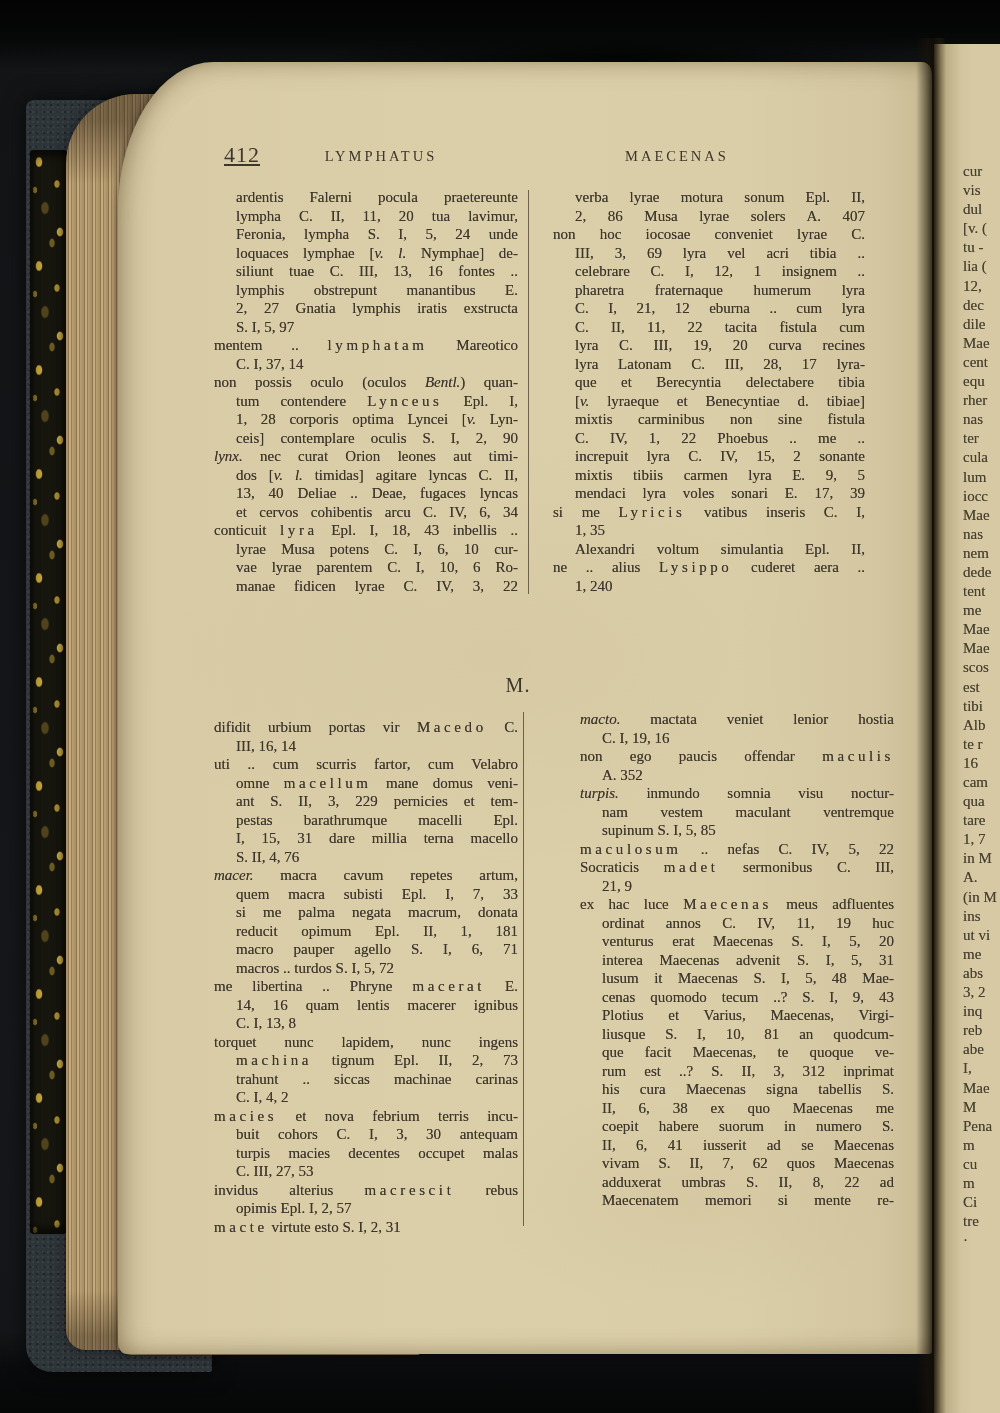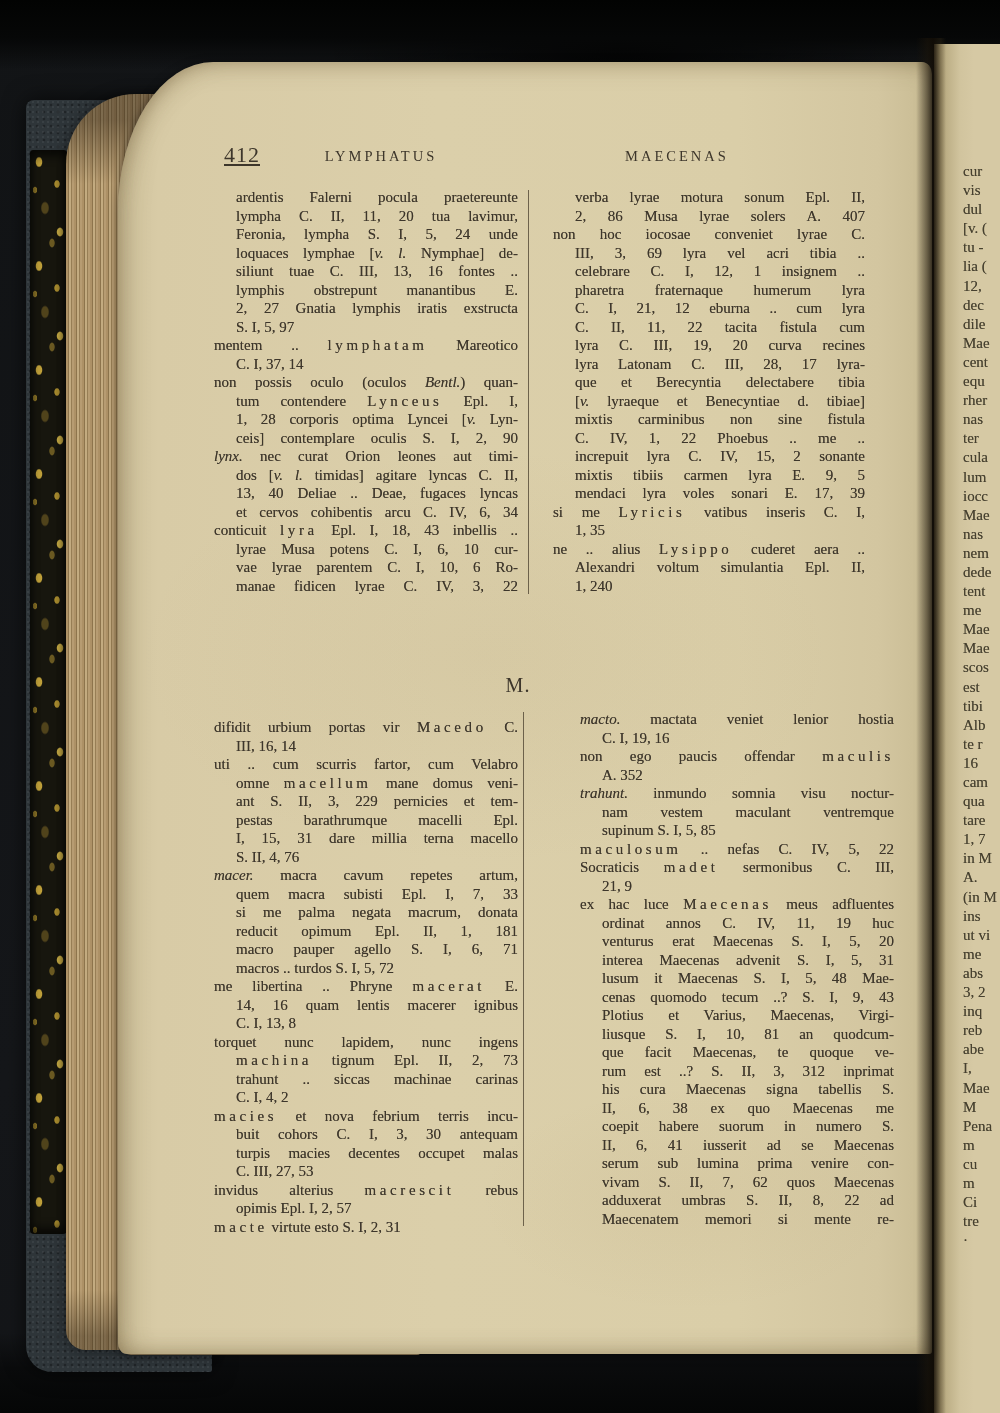--- a/index.html
+++ b/index.html
@@ -211,22 +211,22 @@
         <div class="line ind jst">lyra Latonam C. III, 28, 17 lyra-</div>
         <div class="line ind jst">que et Berecyntia delectabere tibia</div>
         <div class="line ind jst">[<i>v.</i> lyraeque et Benecyntiae d. tibiae]</div>
         <div class="line ind jst">mixtis carminibus non sine fistula</div>
         <div class="line ind jst">C. IV, 1, 22 Phoebus .. me ..</div>
         <div class="line ind jst">increpuit lyra C. IV, 15, 2 sonante</div>
         <div class="line ind jst">mixtis tibiis carmen lyra E. 9, 5</div>
         <div class="line ind jst">mendaci lyra voles sonari E. 17, 39</div>
         <div class="line jst">si me <span class="sp">Lyricis</span> vatibus inseris C. I,</div>
         <div class="line ind">1, 35</div>
+        <div class="line ind jst">Alexandri voltum simulantia Epl. II,</div>
         <div class="line jst">ne .. alius <span class="sp">Lysippo</span> cuderet aera ..</div>
-        <div class="line ind jst">Alexandri voltum simulantia Epl. II,</div>
         <div class="line ind">1, 240</div>
       </div>
 
     <div class="m-head">M.</div>
 
     <div class="col col-bl">
         <div class="line jst">difidit urbium portas vir <span class="sp">Macedo</span> C.</div>
         <div class="line ind">III, 16, 14</div>
         <div class="line jst">uti .. cum scurris fartor, cum Velabro</div>
         <div class="line ind jst">omne <span class="sp">macellum</span> mane domus veni-</div>
@@ -254,41 +254,40 @@
         <div class="line jst">invidus alterius <span class="sp">macrescit</span> rebus</div>
         <div class="line ind">opimis Epl. I, 2, 57</div>
         <div class="line"><span class="sp">macte</span> virtute esto S. I, 2, 31</div>
       </div>
     <div class="divider div-bottom"></div>
     <div class="col col-br">
         <div class="line jst"><i>macto.</i> mactata veniet lenior hostia</div>
         <div class="line ind">C. I, 19, 16</div>
         <div class="line jst">non ego paucis offendar <span class="sp">maculis</span></div>
         <div class="line ind">A. 352</div>
-        <div class="line jst"><i>trahunt.</i> inmundo somnia visu noctur-</div>
+        <div class="line jst"><i>turpis.</i> inmundo somnia visu noctur-</div>
         <div class="line ind jst">nam vestem maculant ventremque</div>
         <div class="line ind">supinum S. I, 5, 85</div>
         <div class="line jst"><span class="sp">maculosum</span> .. nefas C. IV, 5, 22</div>
         <div class="line jst">Socraticis <span class="sp">madet</span> sermonibus C. III,</div>
         <div class="line ind">21, 9</div>
         <div class="line jst">ex hac luce <span class="sp">Maecenas</span> meus adfluentes</div>
         <div class="line ind jst">ordinat annos C. IV, 11, 19 huc</div>
         <div class="line ind jst">venturus erat Maecenas S. I, 5, 20</div>
         <div class="line ind jst">interea Maecenas advenit S. I, 5, 31</div>
         <div class="line ind jst">lusum it Maecenas S. I, 5, 48 Mae-</div>
         <div class="line ind jst">cenas quomodo tecum ..? S. I, 9, 43</div>
         <div class="line ind jst">Plotius et Varius, Maecenas, Virgi-</div>
         <div class="line ind jst">liusque S. I, 10, 81 an quodcum-</div>
         <div class="line ind jst">que facit Maecenas, te quoque ve-</div>
         <div class="line ind jst">rum est ..? S. II, 3, 312 inprimat</div>
         <div class="line ind jst">his cura Maecenas signa tabellis S.</div>
         <div class="line ind jst">II, 6, 38 ex quo Maecenas me</div>
         <div class="line ind jst">coepit habere suorum in numero S.</div>
         <div class="line ind jst">II, 6, 41 iusserit ad se Maecenas</div>
-        <div class="line ind jst">serum sub lumina prima venire con-</div>
         <div class="line ind jst">vivam S. II, 7, 62 quos Maecenas</div>
         <div class="line ind jst">adduxerat umbras S. II, 8, 22 ad</div>
         <div class="line ind jst">Maecenatem memori si mente re-</div>
       </div>
   </div>
 
   <div class="gutter"></div>
 </div>
 
 </body></html>

